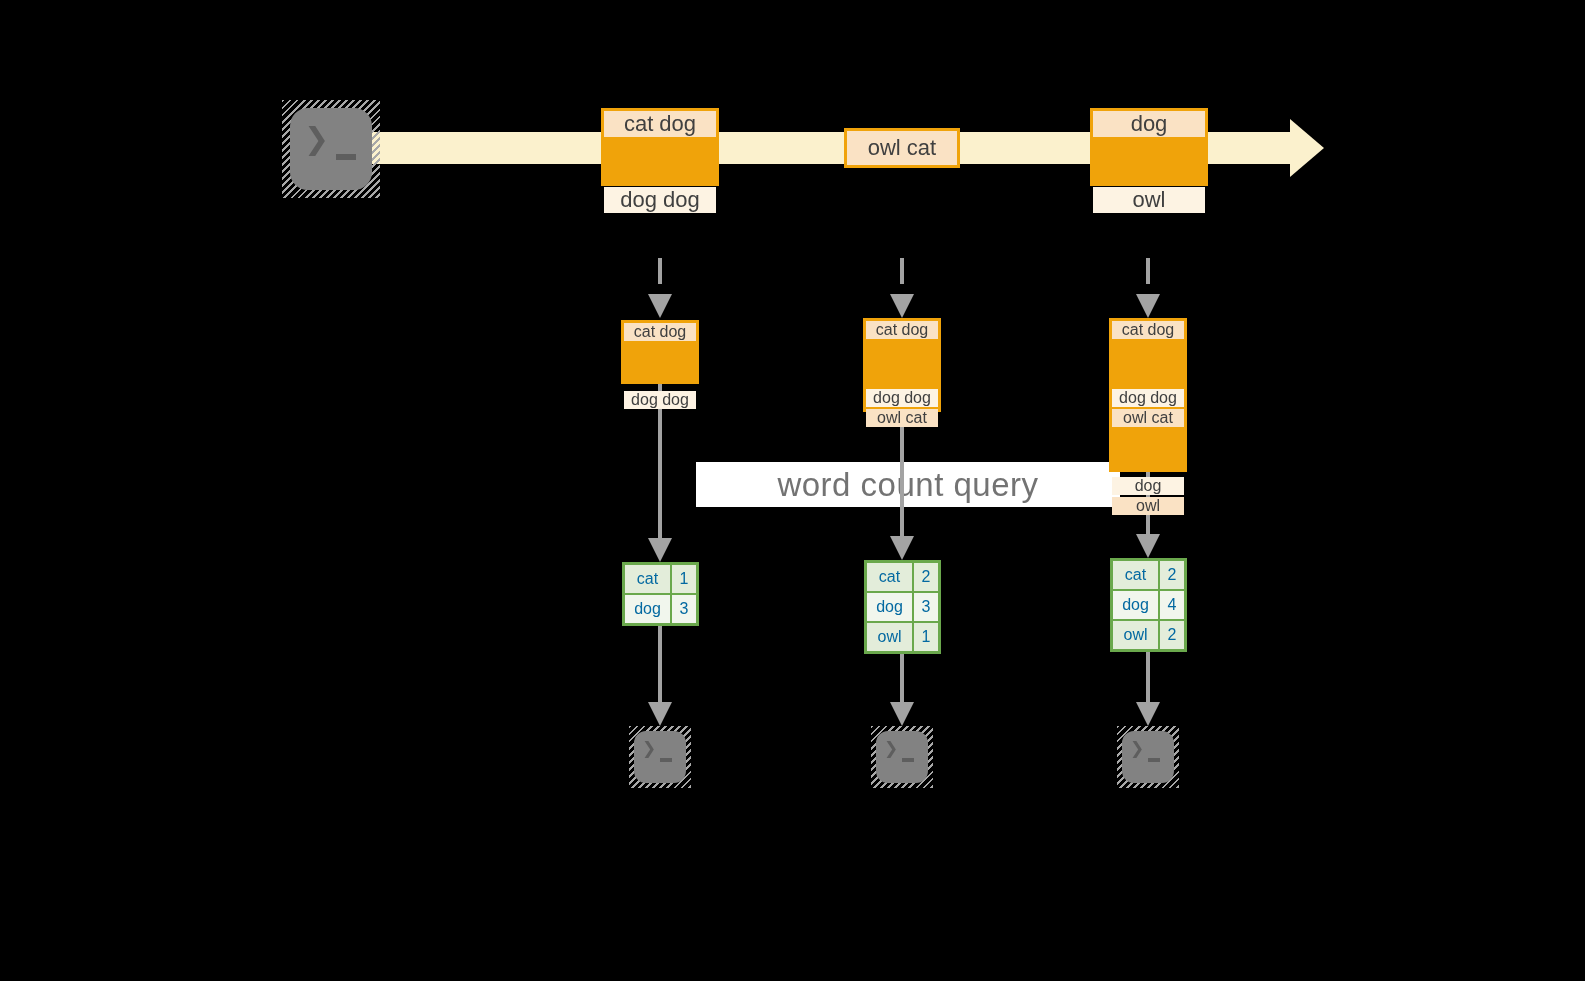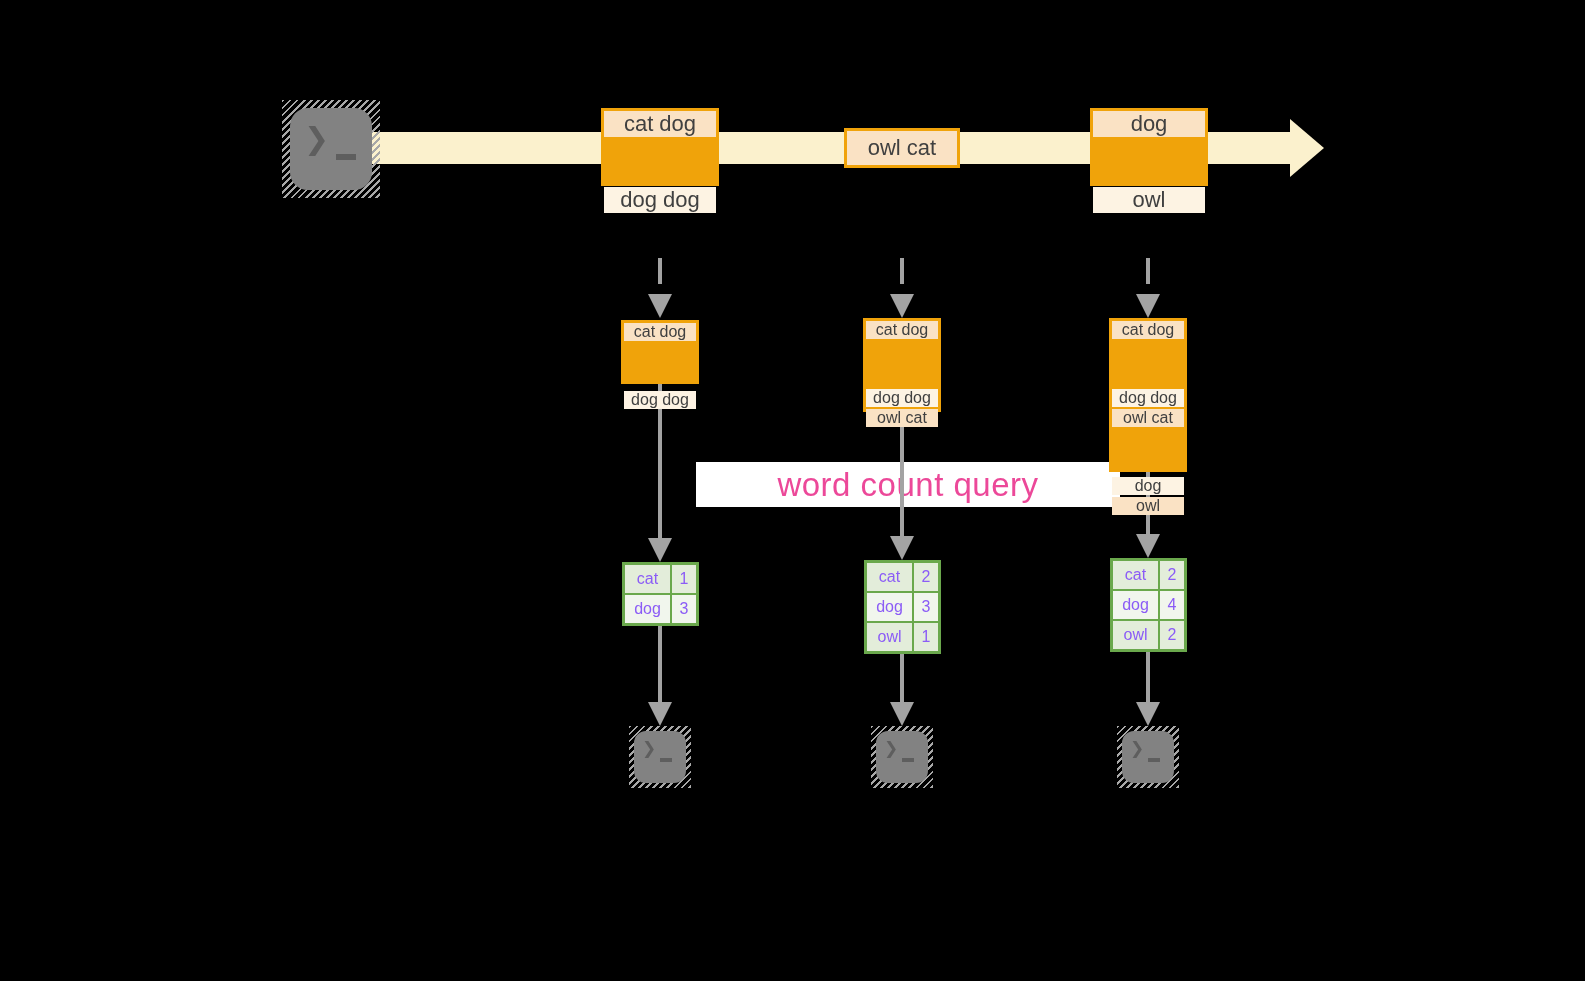--- a/index.html
+++ b/index.html
@@ -22,26 +22,26 @@
   .fill-peach{background:var(--fill-peach);}
   .fill-cream{background:var(--fill-cream);margin-top:48px;}
   
   .vline{position:absolute;width:4px;background:var(--arrow-gray);z-index:3;}
   .vhead{position:absolute;width:0;height:0;z-index:3;
     border-left:12px solid transparent;border-right:12px solid transparent;
     border-top:24px solid var(--arrow-gray);}
   
   .query-band{position:absolute;background:#ffffff;z-index:2;
     display:flex;align-items:center;justify-content:center;}
-  .query-band span{font-size:33px;color:#ec4899;letter-spacing:0.5px;}
+  .query-band span{font-size:33px;color:#737373;letter-spacing:0.5px;}
   
   .gtable{position:absolute;background:var(--green-border);display:grid;
     grid-template-columns:45px 24px;gap:2px;padding:3px;box-sizing:content-box;z-index:4;}
   .gcell{height:28px;display:flex;align-items:center;justify-content:center;
-    font-size:16px;color:#8b5cf6;}
+    font-size:16px;color:#0369a1;}
   .g-dark{background:var(--green-fill-dark);}
   .g-light{background:var(--green-fill-light);}
   
   .term{position:absolute;z-index:4;
     background:repeating-linear-gradient(135deg,var(--hatch-gray) 0 2px,transparent 2px 5px);}
   .term-inner{position:absolute;background:var(--terminal-gray);}
   .term-src .term-inner{inset:8px;border-radius:18px;}
   .term-sink .term-inner{inset:5px;border-radius:12px;}
   .chev{position:absolute;color:#5e5e5e;font-weight:bold;line-height:1;}
   .udash{position:absolute;background:#5e5e5e;}

